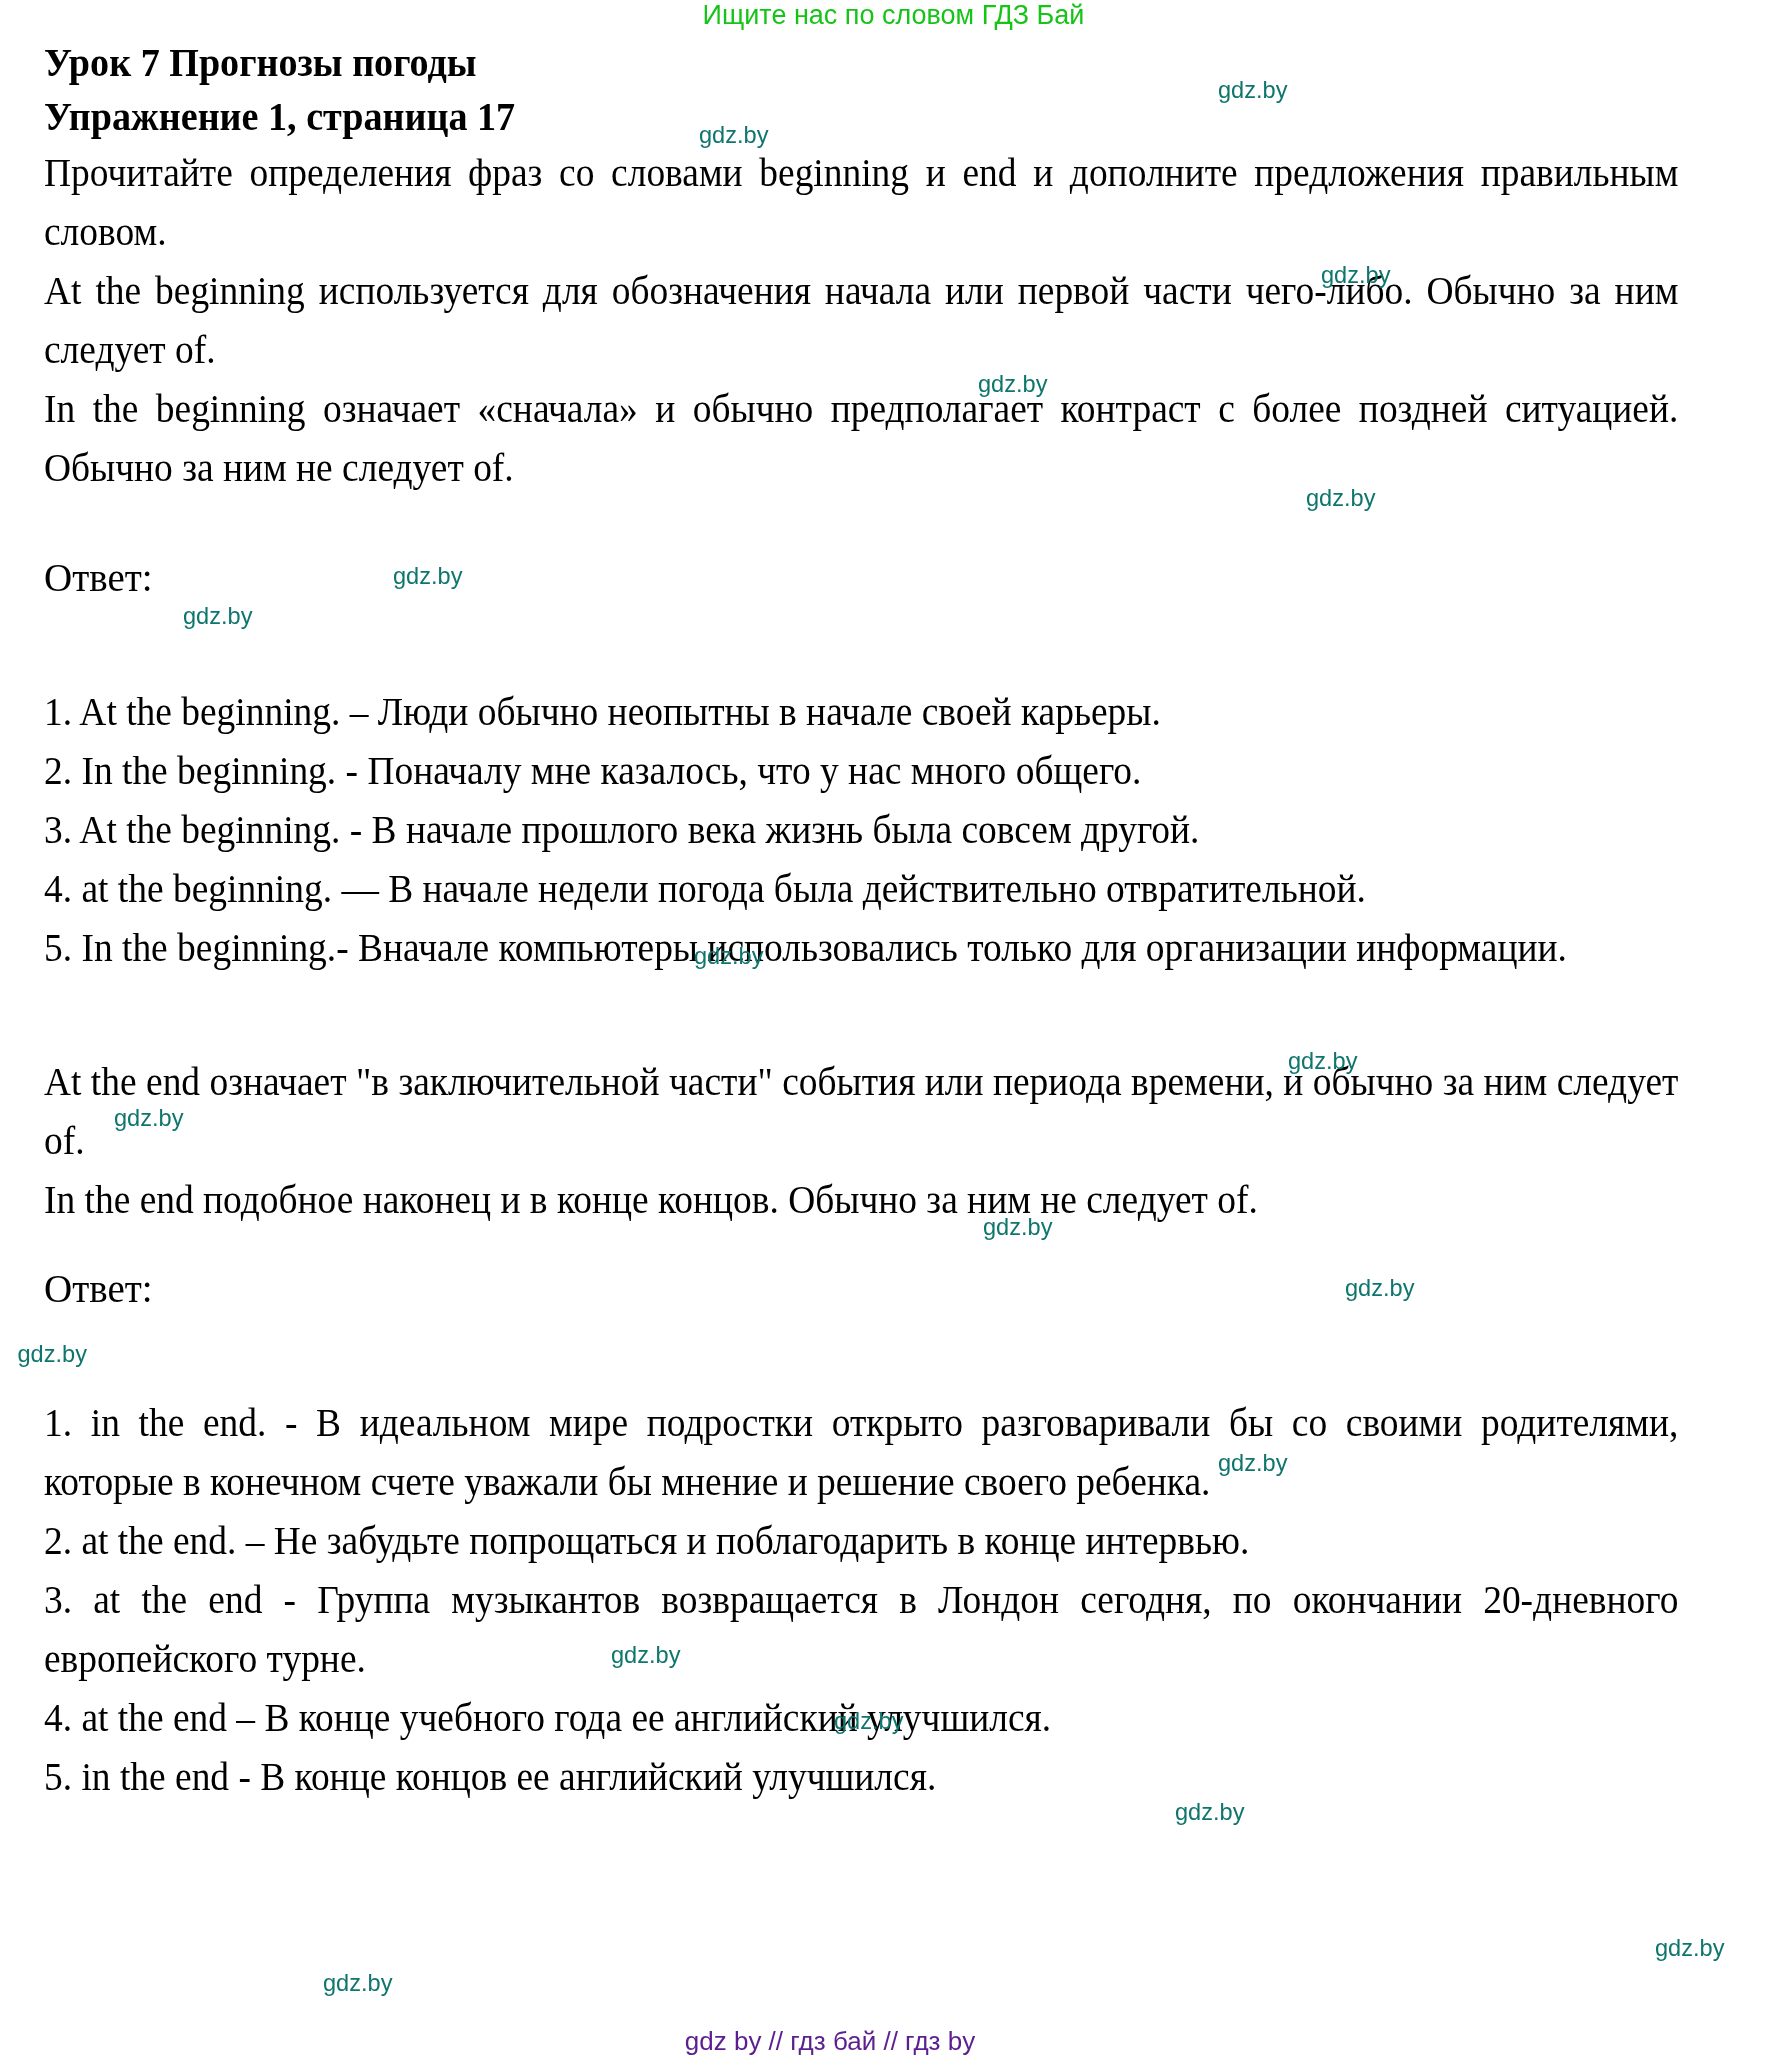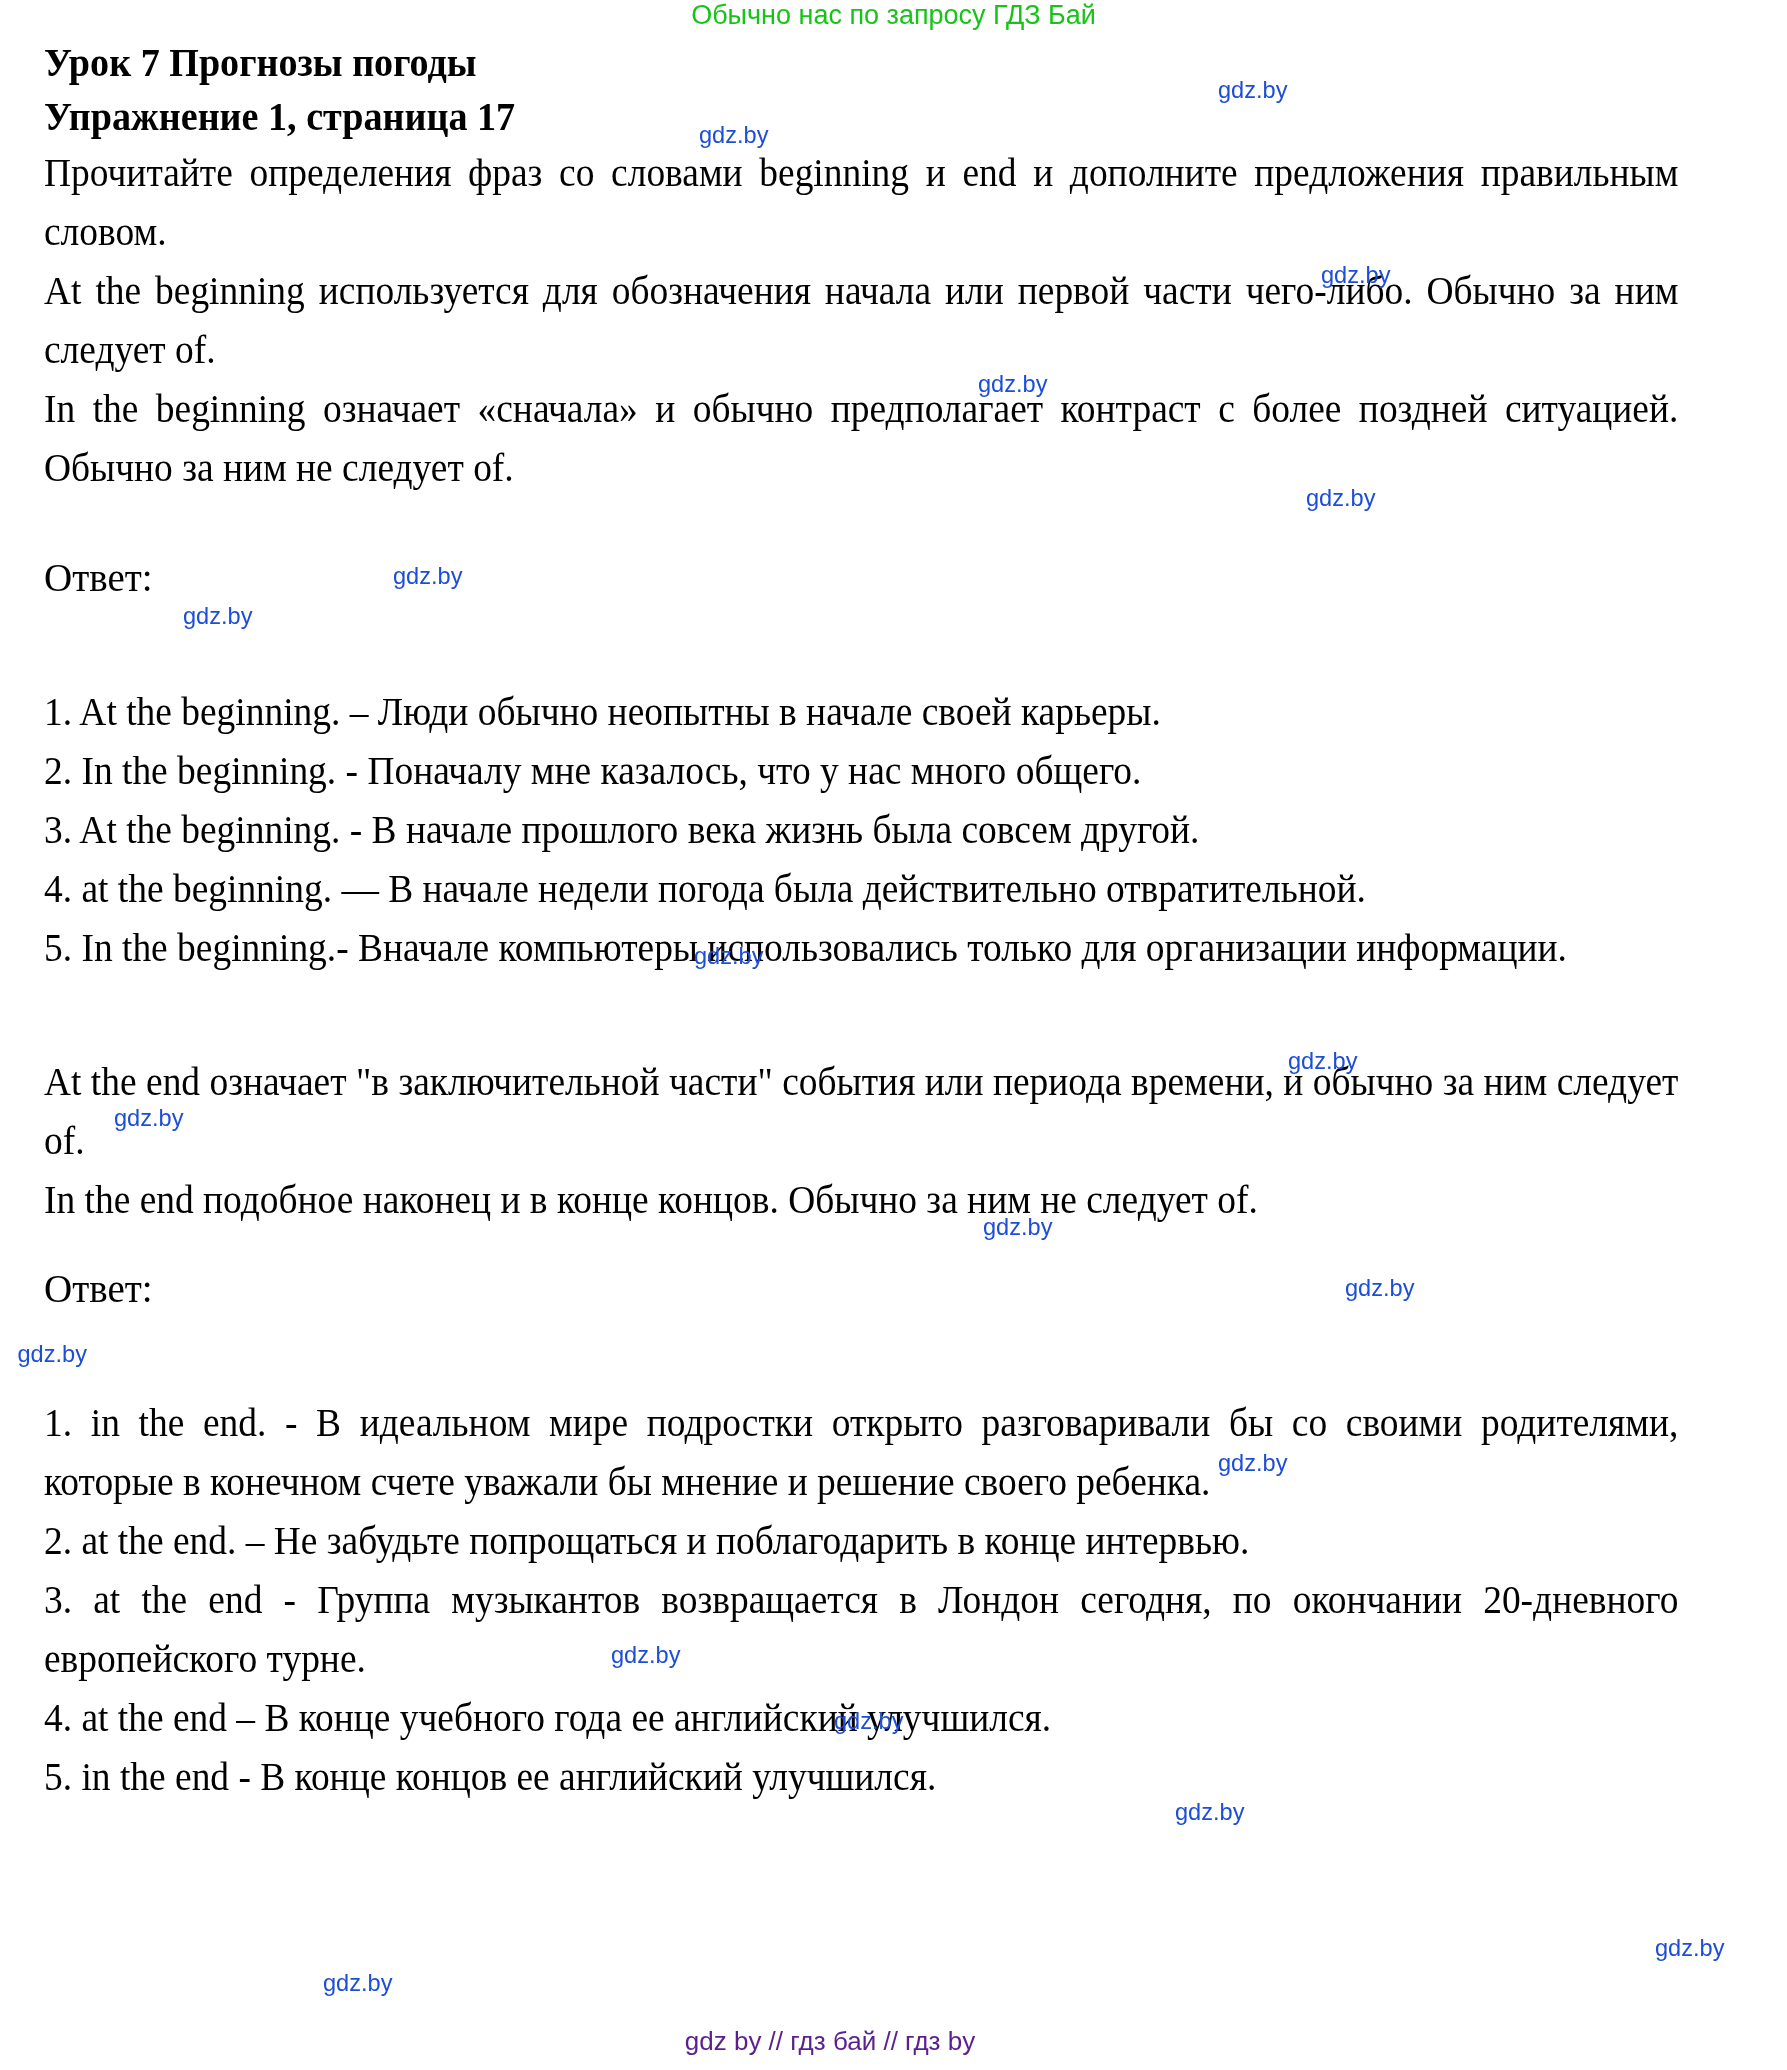--- a/index.html
+++ b/index.html
@@ -97,21 +97,21 @@
     width: 104%;
   }
   ol.answers li.nojust { text-align: left; }
 
   
   .wm {
     position: absolute;
     font-family: "Liberation Sans", "DejaVu Sans", sans-serif;
     font-size: 23.6px;
     line-height: 26px;
-    color: #1d4ed8;
+    color: #0f766e;
     white-space: nowrap;
     pointer-events: none;
   }
 
   
   .footer {
     position: absolute;
     left: 0;
     top: 2026px;
     width: 1660px;
@@ -119,21 +119,21 @@
     font-family: "Liberation Sans", "DejaVu Sans", sans-serif;
     font-size: 26px;
     line-height: 31px;
     color: #5b1f8f;
     white-space: nowrap;
   }
 </style>
 </head>
 <body>
 
-<div class="promo-banner" style="color: rgb(22, 196, 23);">Обычно нас по запросу ГДЗ Бай</div>
+<div class="promo-banner" style="color: rgb(22, 196, 23);">Ищите нас по словом ГДЗ Бай</div>
 
 <div class="page">
 
   <h1 class="title">Урок 7 Прогнозы погоды</h1>
 
   <h2 class="subtitle">Упражнение 1, страница 17</h2>
 
   <p class="body">Прочитайте определения фраз со словами beginning и end и дополните предложения правильным словом.</p>
 
   <p class="body">At the beginning используется для обозначения начала или первой части чего-либо. Обычно за ним следует of.</p>

